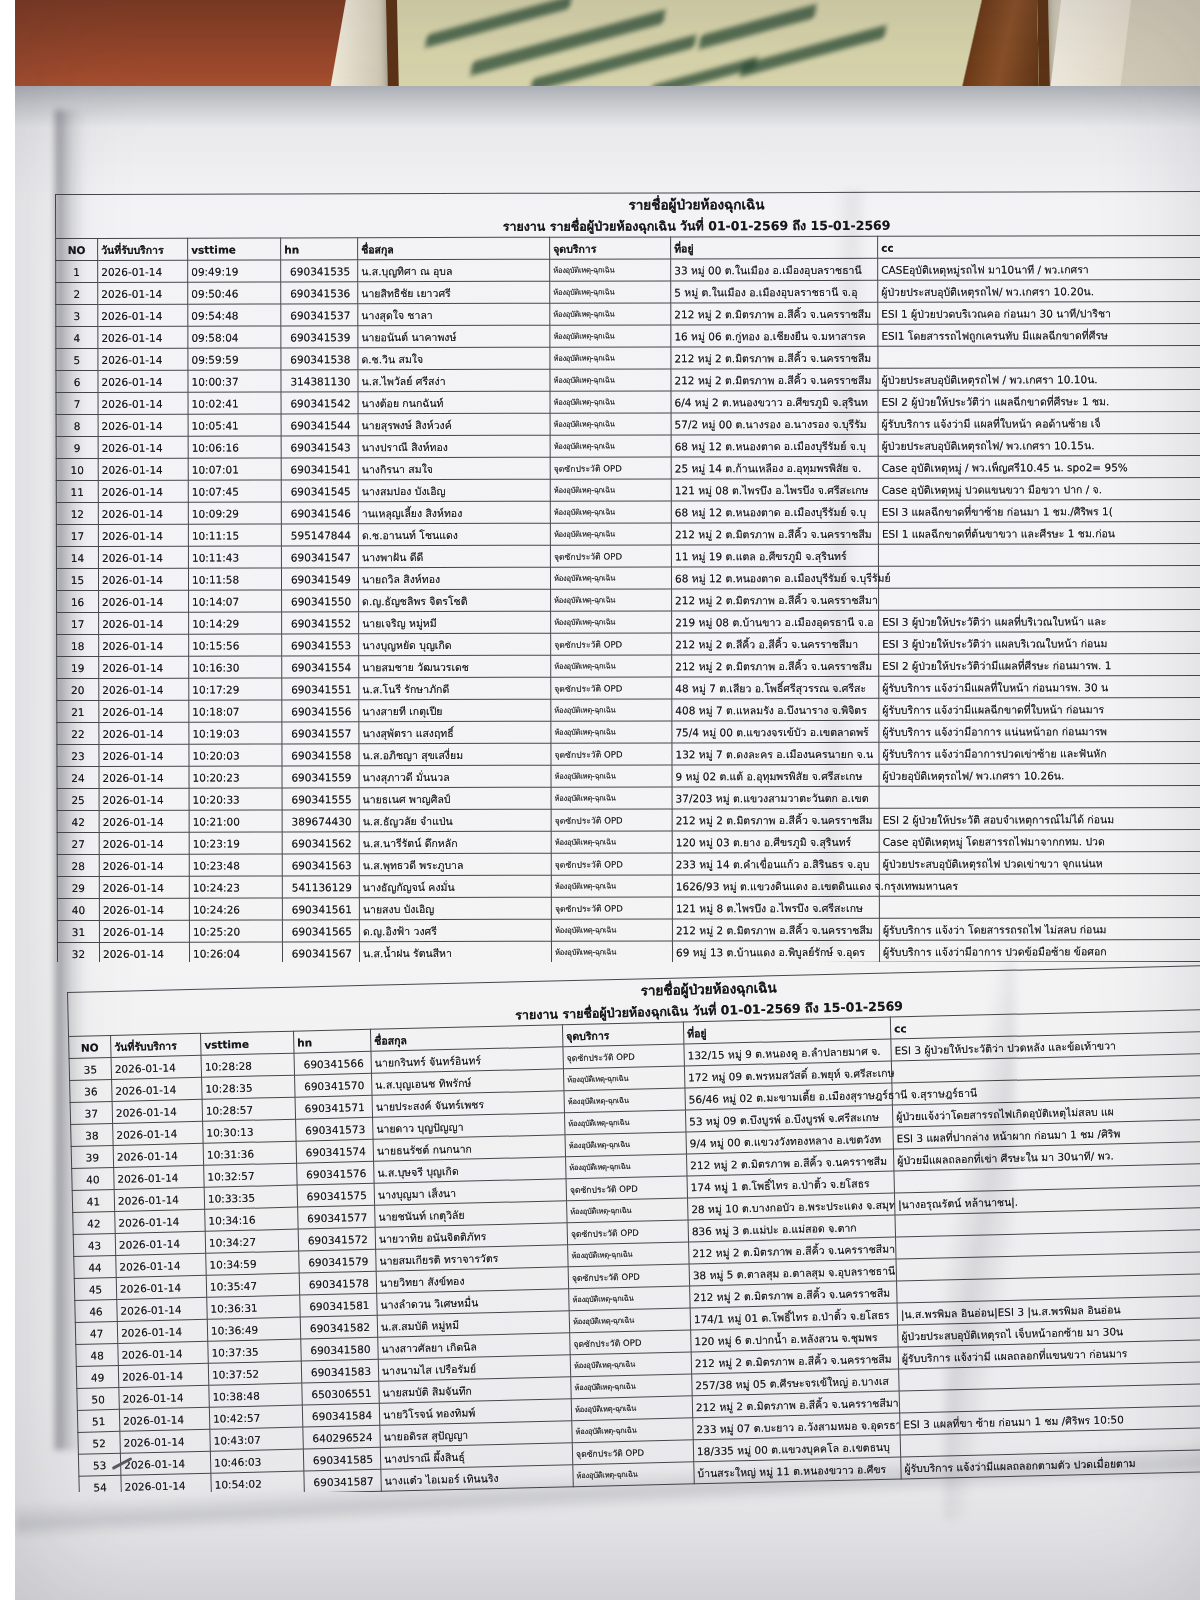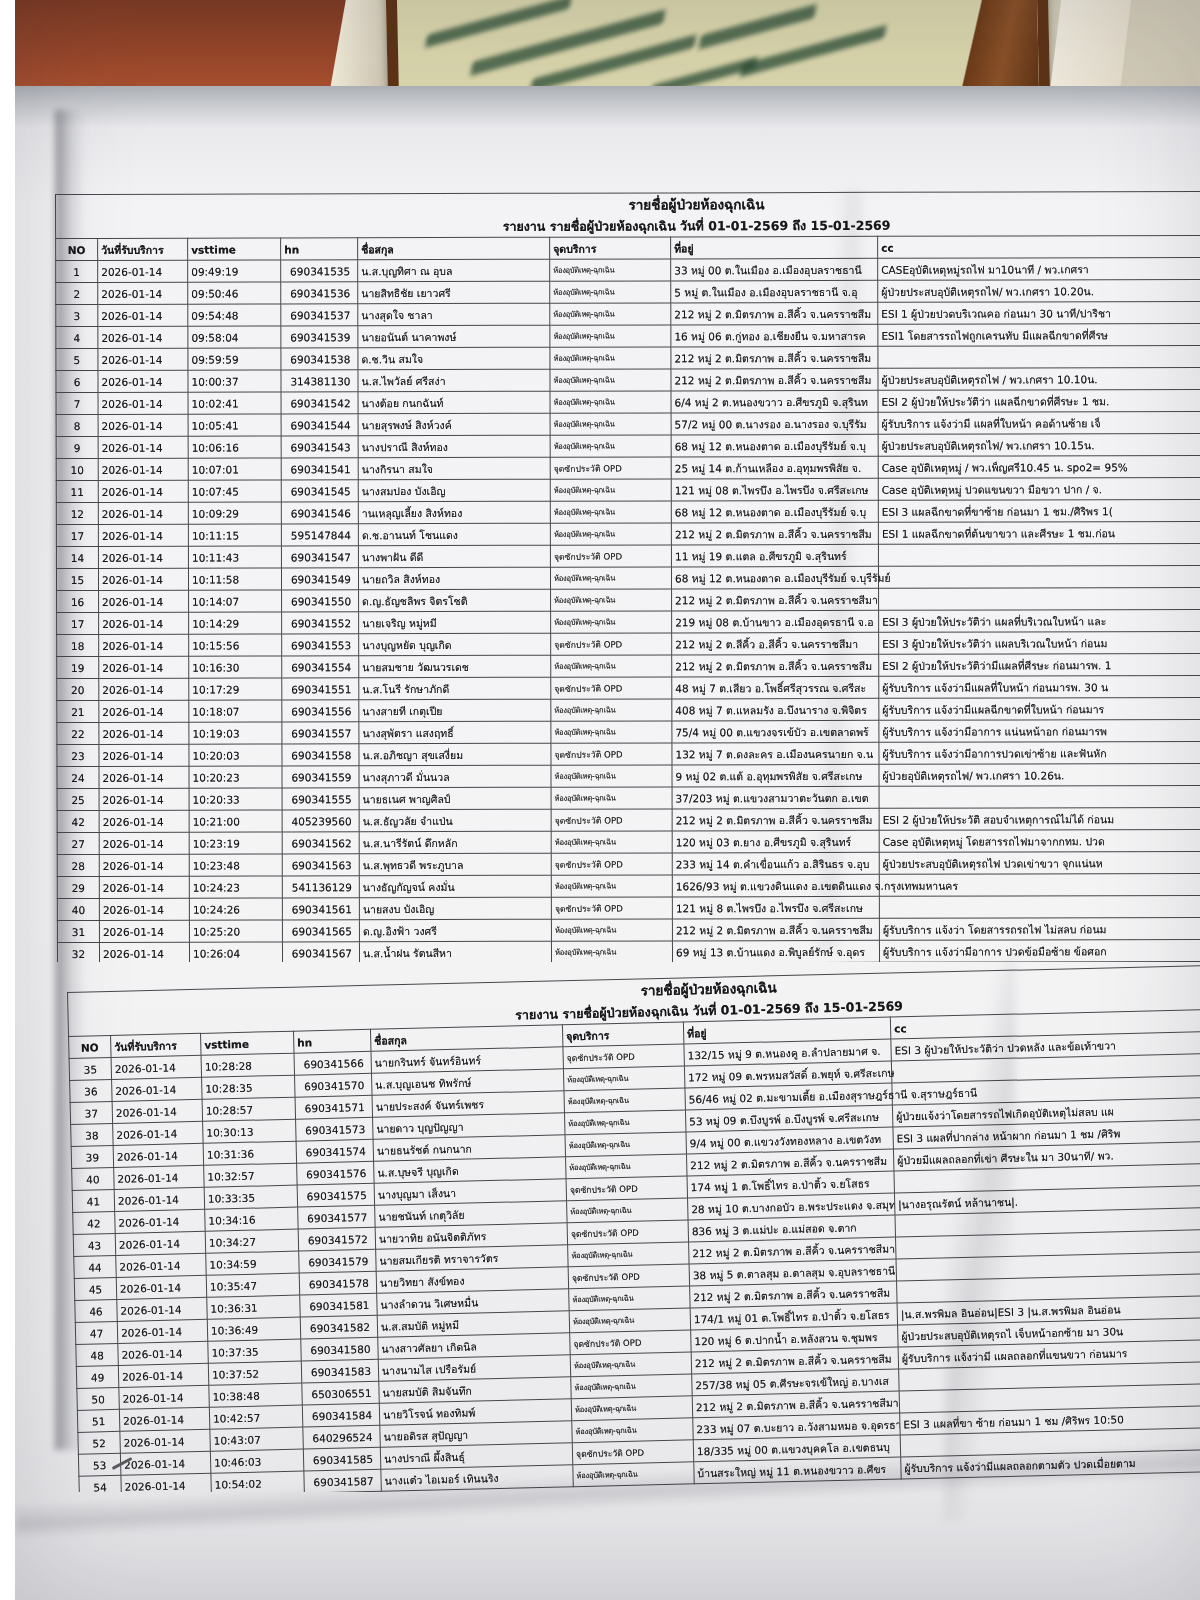--- a/index.html
+++ b/index.html
@@ -349,21 +349,21 @@
             <td class="right">690341555</td>
             <td class="">นายธเนศ   พาญศิลป์</td>
             <td class="svc er">ห้องอุบัติเหตุ-ฉุกเฉิน</td>
             <td class="addr">37/203 หมู่  ต.แขวงสามวาตะวันตก อ.เขต</td>
             <td class="cc"></td>
           </tr>
           <tr>
             <td class="num">42</td>
             <td class="">2026-01-14</td>
             <td class="">10:21:00</td>
-            <td class="right">405239560</td>
+            <td class="right">389674430</td>
             <td class="">น.ส.ธัญวลัย   จำแป่น</td>
             <td class="svc opd">จุดซักประวัติ OPD</td>
             <td class="addr clip">212 หมู่ 2 ต.มิตรภาพ อ.สีคิ้ว จ.นครราชสีม</td>
             <td class="cc">ESI 2 ผู้ป่วยให้ประวัติ สอบจำเหตุการณ์ไม่ได้ ก่อนม</td>
           </tr>
           <tr>
             <td class="num">27</td>
             <td class="">2026-01-14</td>
             <td class="">10:23:19</td>
             <td class="right">690341562</td>

